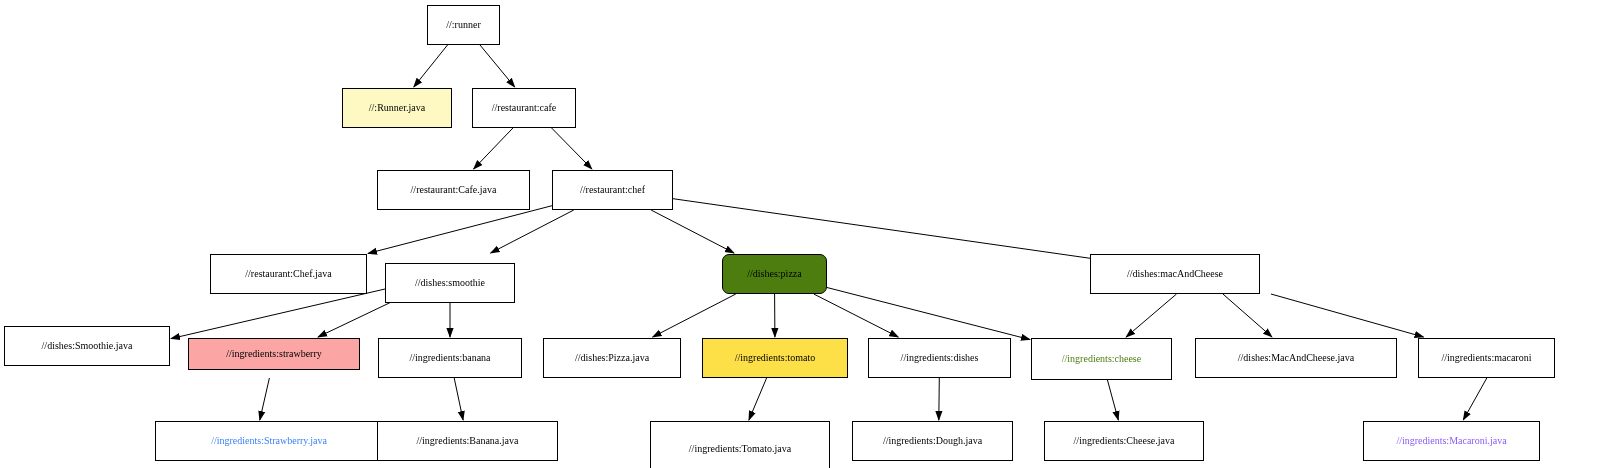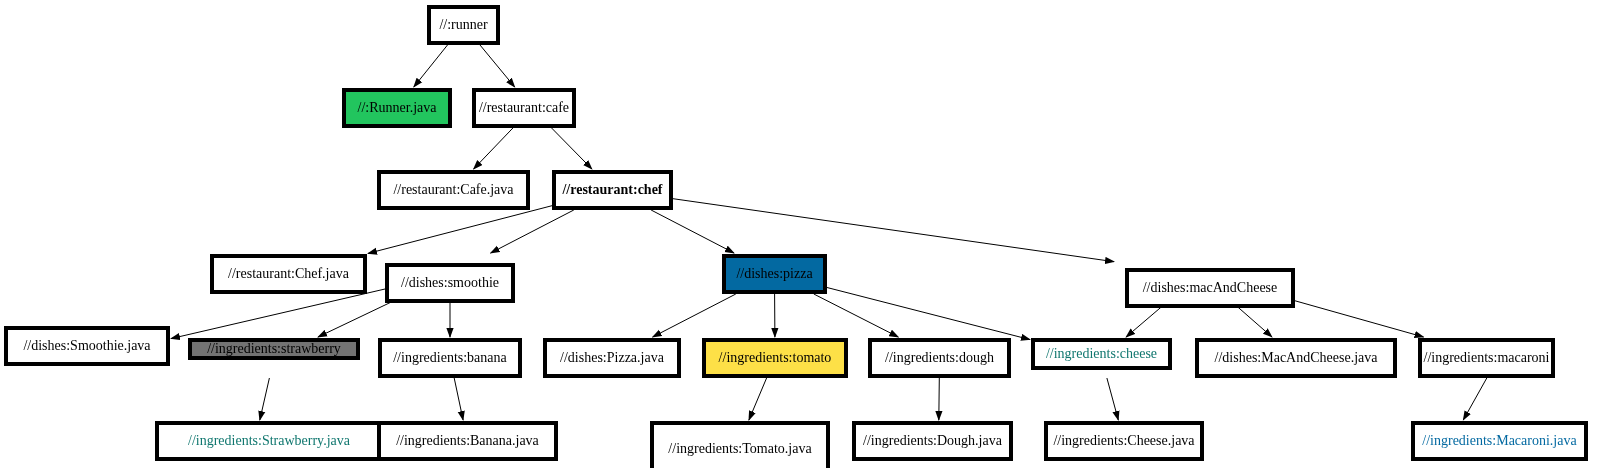--- a/index.html
+++ b/index.html
@@ -18,26 +18,26 @@
   #edge-layer {
     position: absolute;
     left: 0;
     top: 0;
     width: 1600px;
     height: 468px;
   }
   .graph-node {
     position: absolute;
     box-sizing: border-box;
-    border: 4px solid #4d7c0f;
+    border: 1px solid #4d7c0f;
     background: #ffffff;
     display: flex;
     align-items: center;
     justify-content: center;
-    font-size: 14px;
+    font-size: 10px;
     color: #000000;
     white-space: nowrap;
     line-height: 1;
   }
   .edge-line {
     stroke: #000000;
     stroke-width: 1;
     fill: none;
   }
 </style>
@@ -73,37 +73,37 @@
         <line x1="939.3" y1="378.0" x2="938.8" y2="420.0" class="edge-line" stroke="#000000" marker-end="url(#arrowhead)"></line>
         <line x1="1106.9" y1="378.0" x2="1118.3" y2="420.0" class="edge-line" stroke="#000000" marker-end="url(#arrowhead)"></line>
         <line x1="1176.5" y1="294.0" x2="1126.1" y2="337.0" class="edge-line" stroke="#000000" marker-end="url(#arrowhead)"></line>
         <line x1="1222.9" y1="294.0" x2="1272.0" y2="337.0" class="edge-line" stroke="#000000" marker-end="url(#arrowhead)"></line>
         <line x1="1271.0" y1="294.0" x2="1423.5" y2="337.0" class="edge-line" stroke="#000000" marker-end="url(#arrowhead)"></line>
         <line x1="1486.8" y1="378.0" x2="1463.3" y2="420.0" class="edge-line" stroke="#000000" marker-end="url(#arrowhead)"></line>
       </g>
   </svg>
   <div id="node-layer">
       <div class="graph-node" style="left: 427px; top: 5px; width: 73px; height: 40px; border-color: rgb(0, 0, 0); background: rgb(255, 255, 255); color: rgb(0, 0, 0);">//:runner</div>
-      <div class="graph-node" style="left: 342px; top: 88px; width: 110px; height: 40px; border-color: rgb(0, 0, 0); background: #22c55e; color: rgb(0, 0, 0);">//:Runner.java</div>
+      <div class="graph-node" style="left: 342px; top: 88px; width: 110px; height: 40px; border-color: rgb(0, 0, 0); background: #fef9c3; color: rgb(0, 0, 0);">//:Runner.java</div>
       <div class="graph-node" style="left: 472px; top: 88px; width: 104px; height: 40px; border-color: rgb(0, 0, 0); background: rgb(255, 255, 255); color: rgb(0, 0, 0);">//restaurant:cafe</div>
       <div class="graph-node" style="left: 377px; top: 170px; width: 153px; height: 40px; border-color: rgb(0, 0, 0); background: rgb(255, 255, 255); color: rgb(0, 0, 0);">//restaurant:Cafe.java</div>
-      <div class="graph-node" style="left: 552px; top: 170px; width: 121px; height: 40px; border-color: rgb(0, 0, 0); background: rgb(255, 255, 255); color: rgb(0, 0, 0); font-weight: bold;">//restaurant:chef</div>
+      <div class="graph-node" style="left: 552px; top: 170px; width: 121px; height: 40px; border-color: rgb(0, 0, 0); background: rgb(255, 255, 255); color: rgb(0, 0, 0);">//restaurant:chef</div>
       <div class="graph-node" style="left: 210px; top: 254px; width: 157px; height: 40px; border-color: rgb(0, 0, 0); background: rgb(255, 255, 255); color: rgb(0, 0, 0);">//restaurant:Chef.java</div>
       <div class="graph-node" style="left: 385px; top: 254px; width: 130px; height: 40px; border-color: rgb(0, 0, 0); background: rgb(255, 255, 255); color: rgb(0, 0, 0); margin-top: 9px;">//dishes:smoothie</div>
-      <div class="graph-node" style="left: 722px; top: 254px; width: 105px; height: 40px; border-color: rgb(0, 0, 0); background: #0369a1; color: rgb(0, 0, 0);">//dishes:pizza</div>
-      <div class="graph-node" style="left: 1125px; top: 254px; width: 170px; height: 40px; border-color: rgb(0, 0, 0); background: rgb(255, 255, 255); color: rgb(0, 0, 0); margin-top: 14px;">//dishes:macAndCheese</div>
+      <div class="graph-node" style="left: 722px; top: 254px; width: 105px; height: 40px; border-color: rgb(0, 0, 0); background: #4d7c0f; color: rgb(0, 0, 0); border-radius: 7px;">//dishes:pizza</div>
+      <div class="graph-node" style="left: 1090px; top: 254px; width: 170px; height: 40px; border-color: rgb(0, 0, 0); background: rgb(255, 255, 255); color: rgb(0, 0, 0);">//dishes:macAndCheese</div>
       <div class="graph-node" style="left: 4px; top: 326px; width: 166px; height: 40px; border-color: rgb(0, 0, 0); background: rgb(255, 255, 255); color: rgb(0, 0, 0);">//dishes:Smoothie.java</div>
-      <div class="graph-node" style="left: 188px; top: 338px; width: 172px; height: 22px; border-color: rgb(0, 0, 0); background: #737373; color: rgb(0, 0, 0);">//ingredients:strawberry</div>
+      <div class="graph-node" style="left: 188px; top: 338px; width: 172px; height: 32px; border-color: rgb(0, 0, 0); background: #fca5a5; color: rgb(0, 0, 0);">//ingredients:strawberry</div>
       <div class="graph-node" style="left: 378px; top: 338px; width: 144px; height: 40px; border-color: rgb(0, 0, 0); background: rgb(255, 255, 255); color: rgb(0, 0, 0);">//ingredients:banana</div>
       <div class="graph-node" style="left: 543px; top: 338px; width: 138px; height: 40px; border-color: rgb(0, 0, 0); background: rgb(255, 255, 255); color: rgb(0, 0, 0);">//dishes:Pizza.java</div>
       <div class="graph-node" style="left: 702px; top: 338px; width: 146px; height: 40px; border-color: rgb(0, 0, 0); background: #fde047; color: rgb(0, 0, 0);">//ingredients:tomato</div>
-      <div class="graph-node" style="left: 868px; top: 338px; width: 143px; height: 40px; border-color: rgb(0, 0, 0); background: rgb(255, 255, 255); color: rgb(0, 0, 0);">//ingredients:dough</div>
-      <div class="graph-node" style="left: 1031px; top: 338px; width: 141px; height: 32px; border-color: rgb(0, 0, 0); background: rgb(255, 255, 255); color: #0f766e;">//ingredients:cheese</div>
+      <div class="graph-node" style="left: 868px; top: 338px; width: 143px; height: 40px; border-color: rgb(0, 0, 0); background: rgb(255, 255, 255); color: rgb(0, 0, 0);">//ingredients:dishes</div>
+      <div class="graph-node" style="left: 1031px; top: 338px; width: 141px; height: 42px; border-color: rgb(0, 0, 0); background: rgb(255, 255, 255); color: #4d7c0f;">//ingredients:cheese</div>
       <div class="graph-node" style="left: 1195px; top: 338px; width: 202px; height: 40px; border-color: rgb(0, 0, 0); background: rgb(255, 255, 255); color: rgb(0, 0, 0);">//dishes:MacAndCheese.java</div>
       <div class="graph-node" style="left: 1418px; top: 338px; width: 137px; height: 40px; border-color: rgb(0, 0, 0); background: rgb(255, 255, 255); color: rgb(0, 0, 0);">//ingredients:macaroni</div>
-      <div class="graph-node" style="left: 155px; top: 421px; width: 228px; height: 40px; border-color: rgb(0, 0, 0); background: rgb(255, 255, 255); color: #0f766e;">//ingredients:Strawberry.java</div>
+      <div class="graph-node" style="left: 155px; top: 421px; width: 228px; height: 40px; border-color: rgb(0, 0, 0); background: rgb(255, 255, 255); color: #3b82f6;">//ingredients:Strawberry.java</div>
       <div class="graph-node" style="left: 377px; top: 421px; width: 181px; height: 40px; border-color: rgb(0, 0, 0); background: rgb(255, 255, 255); color: rgb(0, 0, 0);">//ingredients:Banana.java</div>
       <div class="graph-node" style="left: 650px; top: 421px; width: 180px; height: 56px; border-color: rgb(0, 0, 0); background: rgb(255, 255, 255); color: rgb(0, 0, 0);">//ingredients:Tomato.java</div>
       <div class="graph-node" style="left: 852px; top: 421px; width: 161px; height: 40px; border-color: rgb(0, 0, 0); background: rgb(255, 255, 255); color: rgb(0, 0, 0);">//ingredients:Dough.java</div>
       <div class="graph-node" style="left: 1044px; top: 421px; width: 160px; height: 40px; border-color: rgb(0, 0, 0); background: rgb(255, 255, 255); color: rgb(0, 0, 0);">//ingredients:Cheese.java</div>
-      <div class="graph-node" style="left: 1363px; top: 421px; width: 177px; height: 40px; border-color: rgb(0, 0, 0); background: rgb(255, 255, 255); color: #0369a1; margin-left: 48px;">//ingredients:Macaroni.java</div>
+      <div class="graph-node" style="left: 1363px; top: 421px; width: 177px; height: 40px; border-color: rgb(0, 0, 0); background: rgb(255, 255, 255); color: #8b5cf6;">//ingredients:Macaroni.java</div>
     </div>
 </div>
 
 </body></html>

